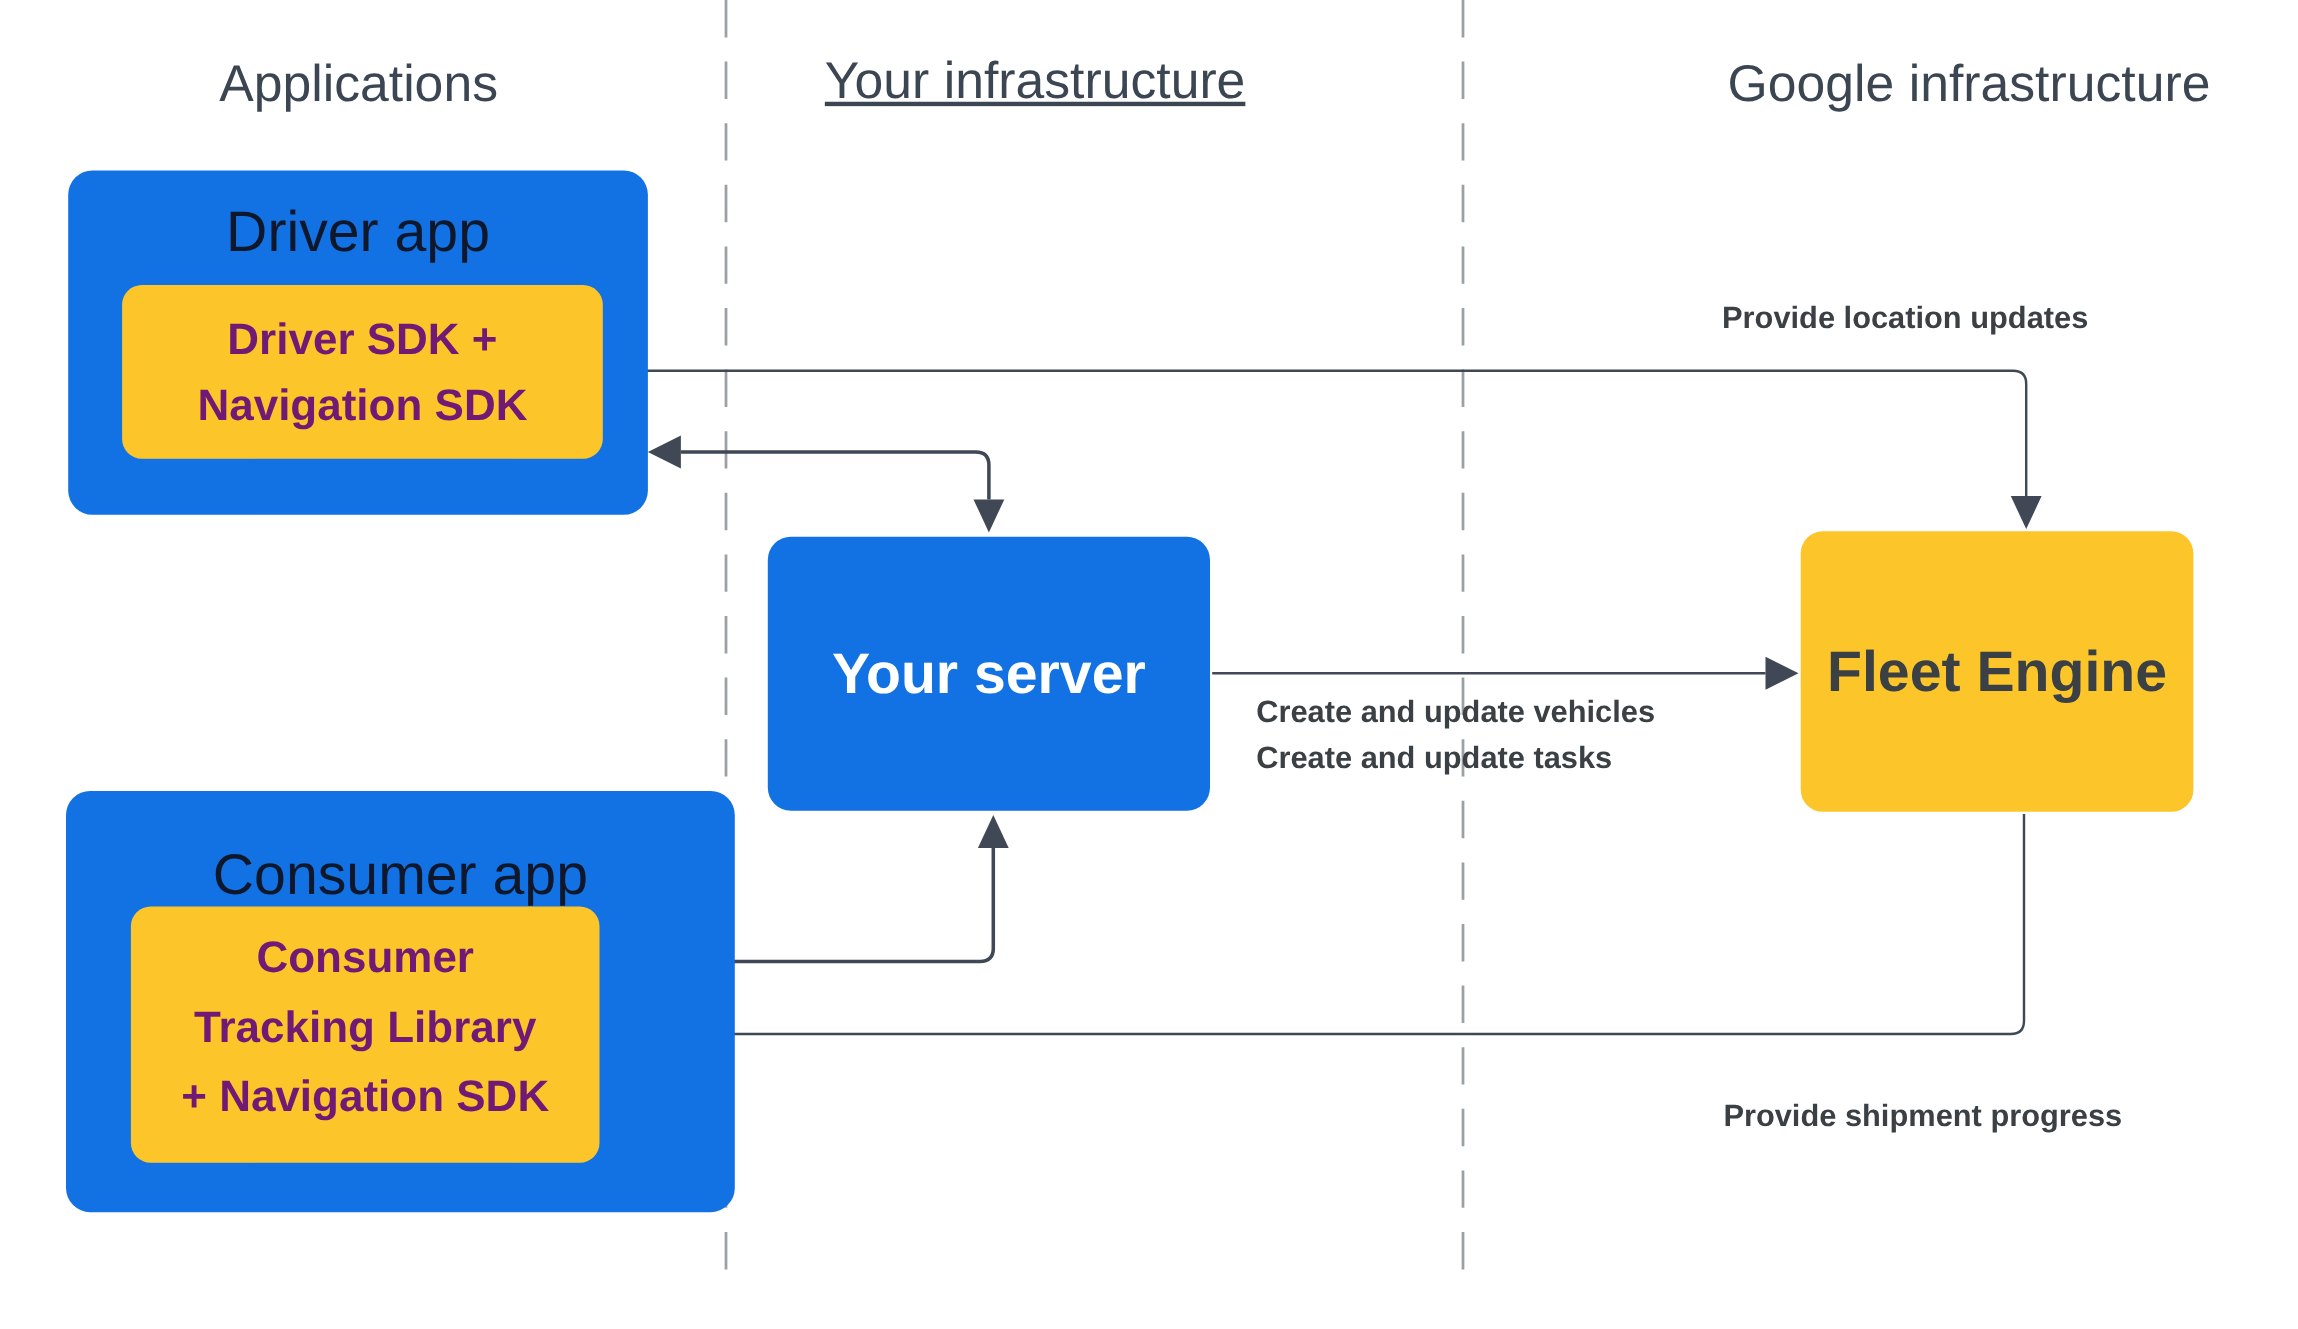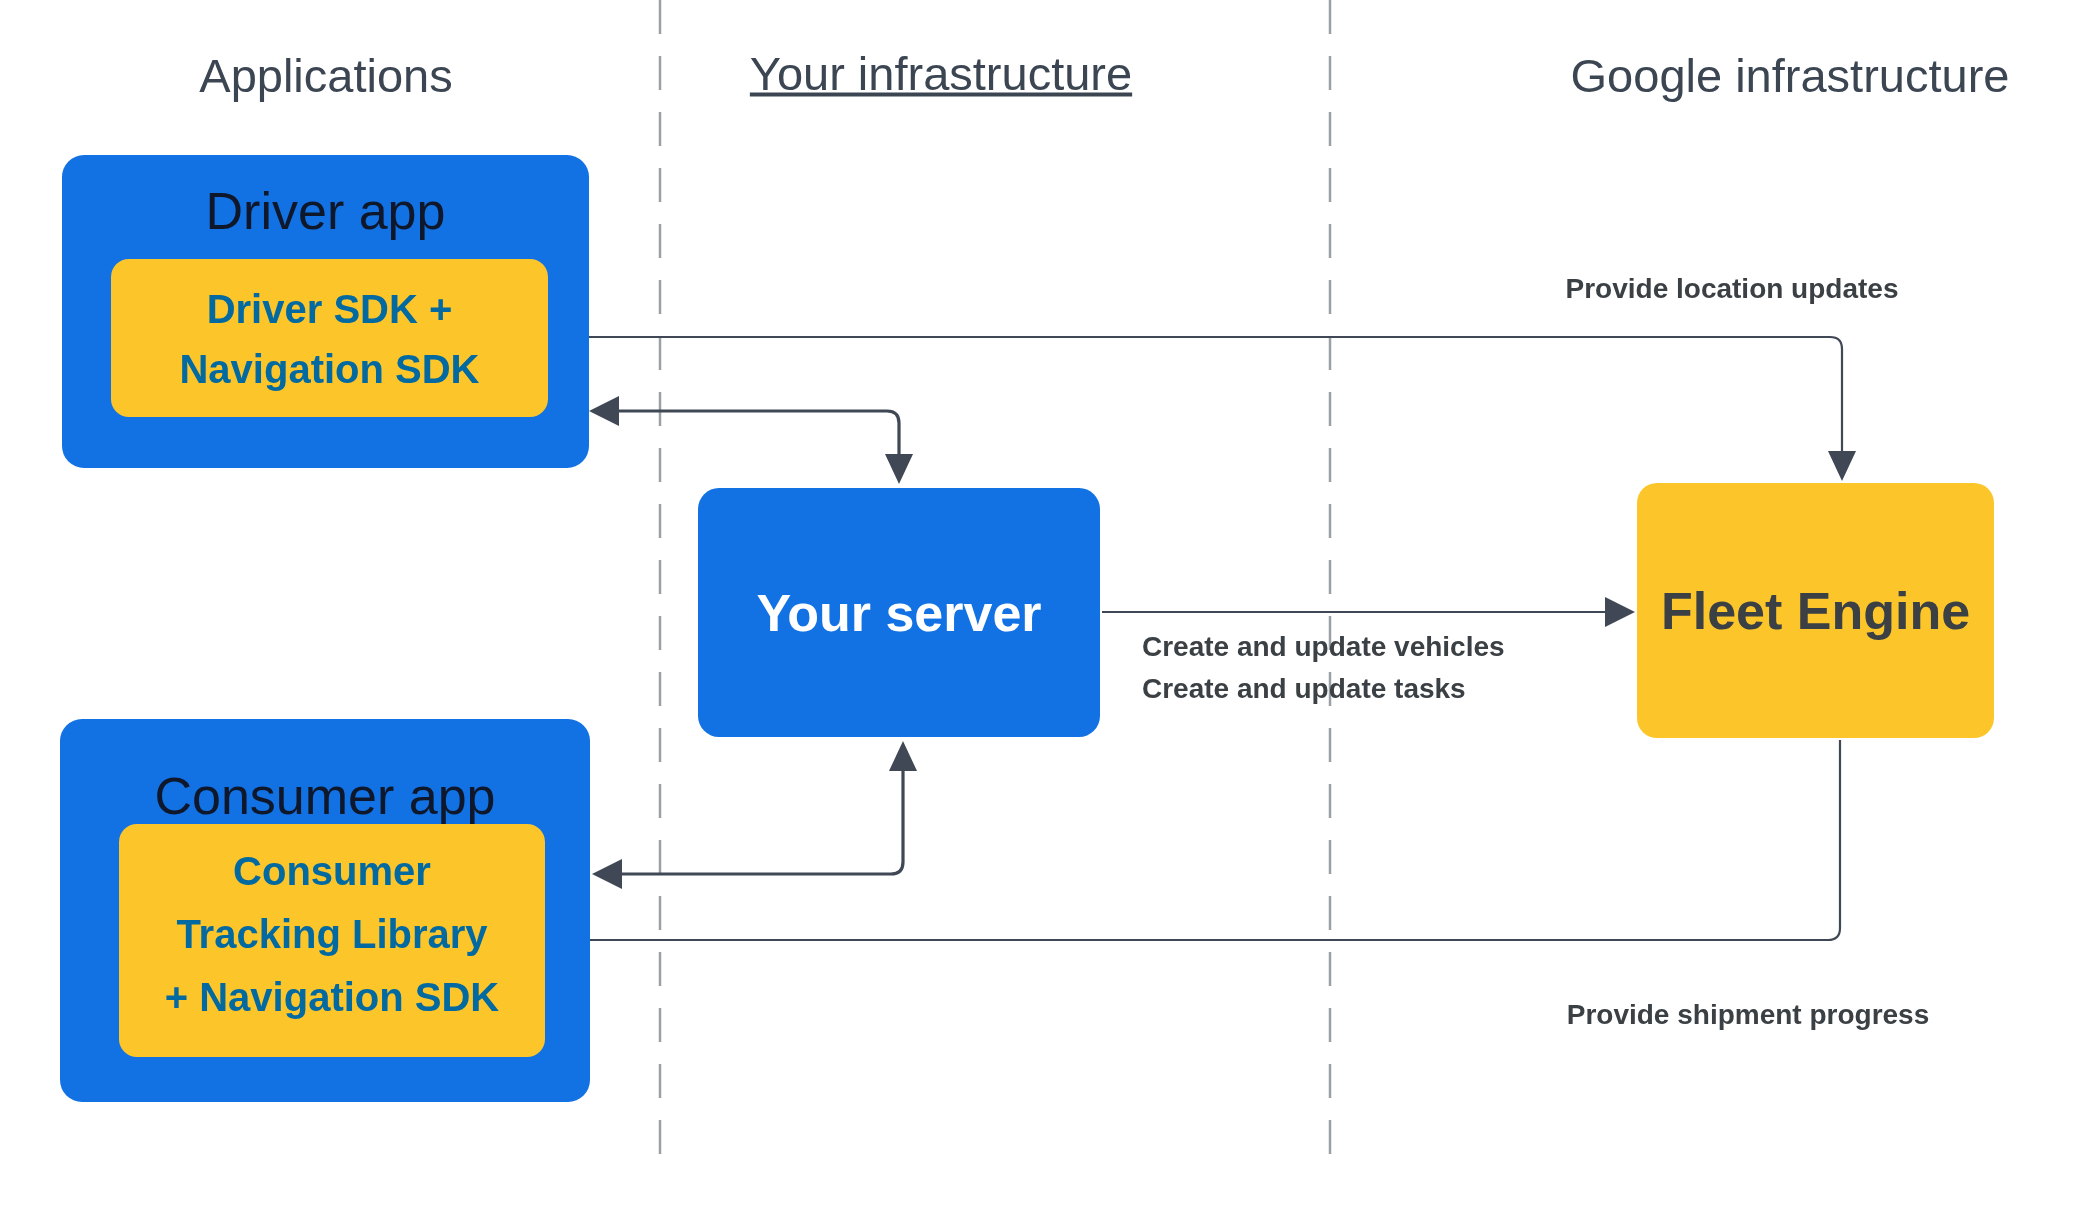--- a/index.html
+++ b/index.html
@@ -49,21 +49,21 @@
     font-size: 52px;
     white-space: nowrap;
   }
   .subnode {
     position: absolute;
     background: #fcc62b;
     border-radius: 18px;
     box-sizing: border-box;
     text-align: center;
     font-weight: 700;
-    color: #0369a1;
+    color: #701a75;
     font-size: 40px;
   }
   .subnode .line {
     white-space: nowrap;
   }
   .big-label {
     position: absolute;
     transform: translate(-50%, -50%);
     font-weight: 700;
     white-space: nowrap;
@@ -128,21 +128,21 @@
   <div class="col-header" style="left:1790px; top:75px;">Google infrastructure</div>
 
   <div class="node blue" style="left:62px; top:155px; width:527px; height:313px;">
     <div class="node-title" style="margin-top:26px;">Driver app</div>
     <div class="subnode" style="left:49px; top:104px; width:437px; height:158px; padding-top:20px;">
       <div class="line" style="line-height:60px;">Driver SDK +</div>
       <div class="line" style="line-height:60px;">Navigation SDK</div>
     </div>
   </div>
 
-  <div class="node blue" style="left:60px; top:719px; width:530px; height:383px;">
+  <div class="node blue" style="left:60px; top:719px; width:608px; height:383px;">
     <div class="node-title" style="margin-top:47px;">Consumer app</div>
     <div class="subnode" style="left:59px; top:105px; width:426px; height:233px; padding-top:16px;">
       <div class="line" style="line-height:63px;">Consumer</div>
       <div class="line" style="line-height:63px;">Tracking Library</div>
       <div class="line" style="line-height:63px;">+ Navigation SDK</div>
     </div>
   </div>
 
   <div class="node blue" style="left:698px; top:488px; width:402px; height:249px; border-radius:21px;">
     <div class="big-label on-blue" style="left:50%; top:50%; position:absolute;">Your server</div>

